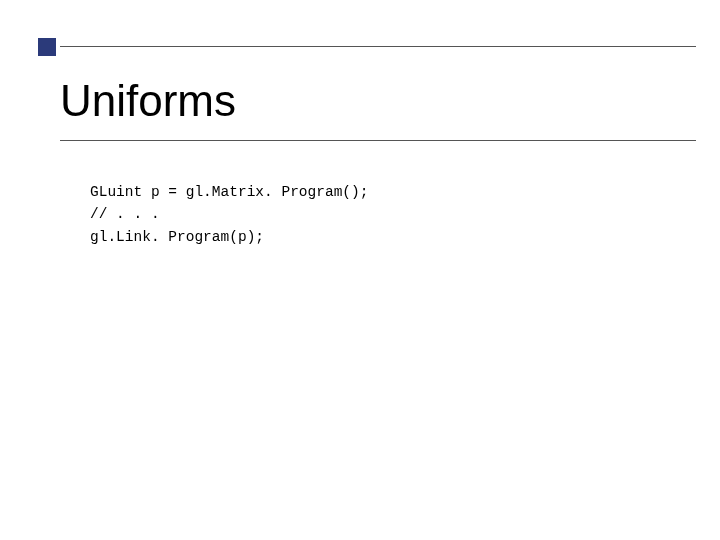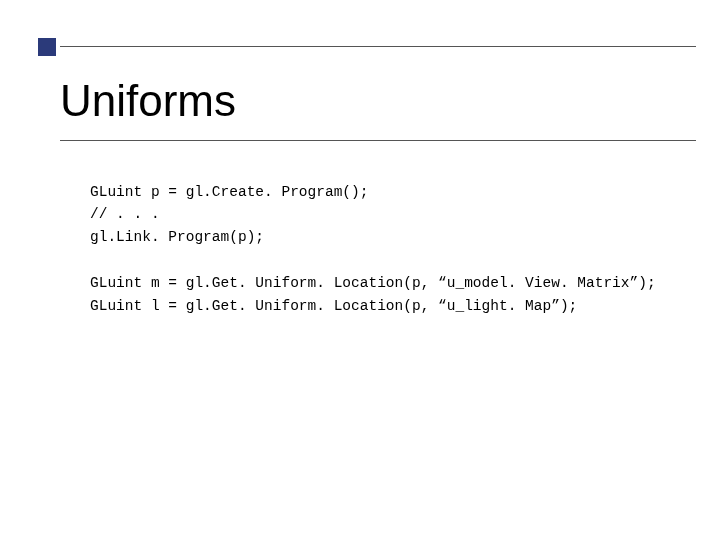--- a/index.html
+++ b/index.html
@@ -52,19 +52,17 @@
 <body>
 
 <div class="slide">
   <div class="accent-square"></div>
   <div class="rule-top"></div>
 
   <h1 class="title">Uniforms</h1>
   <div class="rule-bottom"></div>
 
   <div class="code-area">
-    <div class="code-block">GLuint p = gl.Create. Program();
+    <div class="code-block">GLuint p = gl.Matrix. Program();
 // . . .
 gl.Link. Program(p);</div>
-    <div class="code-block">GLuint m = gl.Get. Uniform. Location(p, “u_model. View. Matrix”);
-GLuint l = gl.Get. Uniform. Location(p, “u_light. Map”);</div>
   </div>
 </div>
 
 </body></html>

